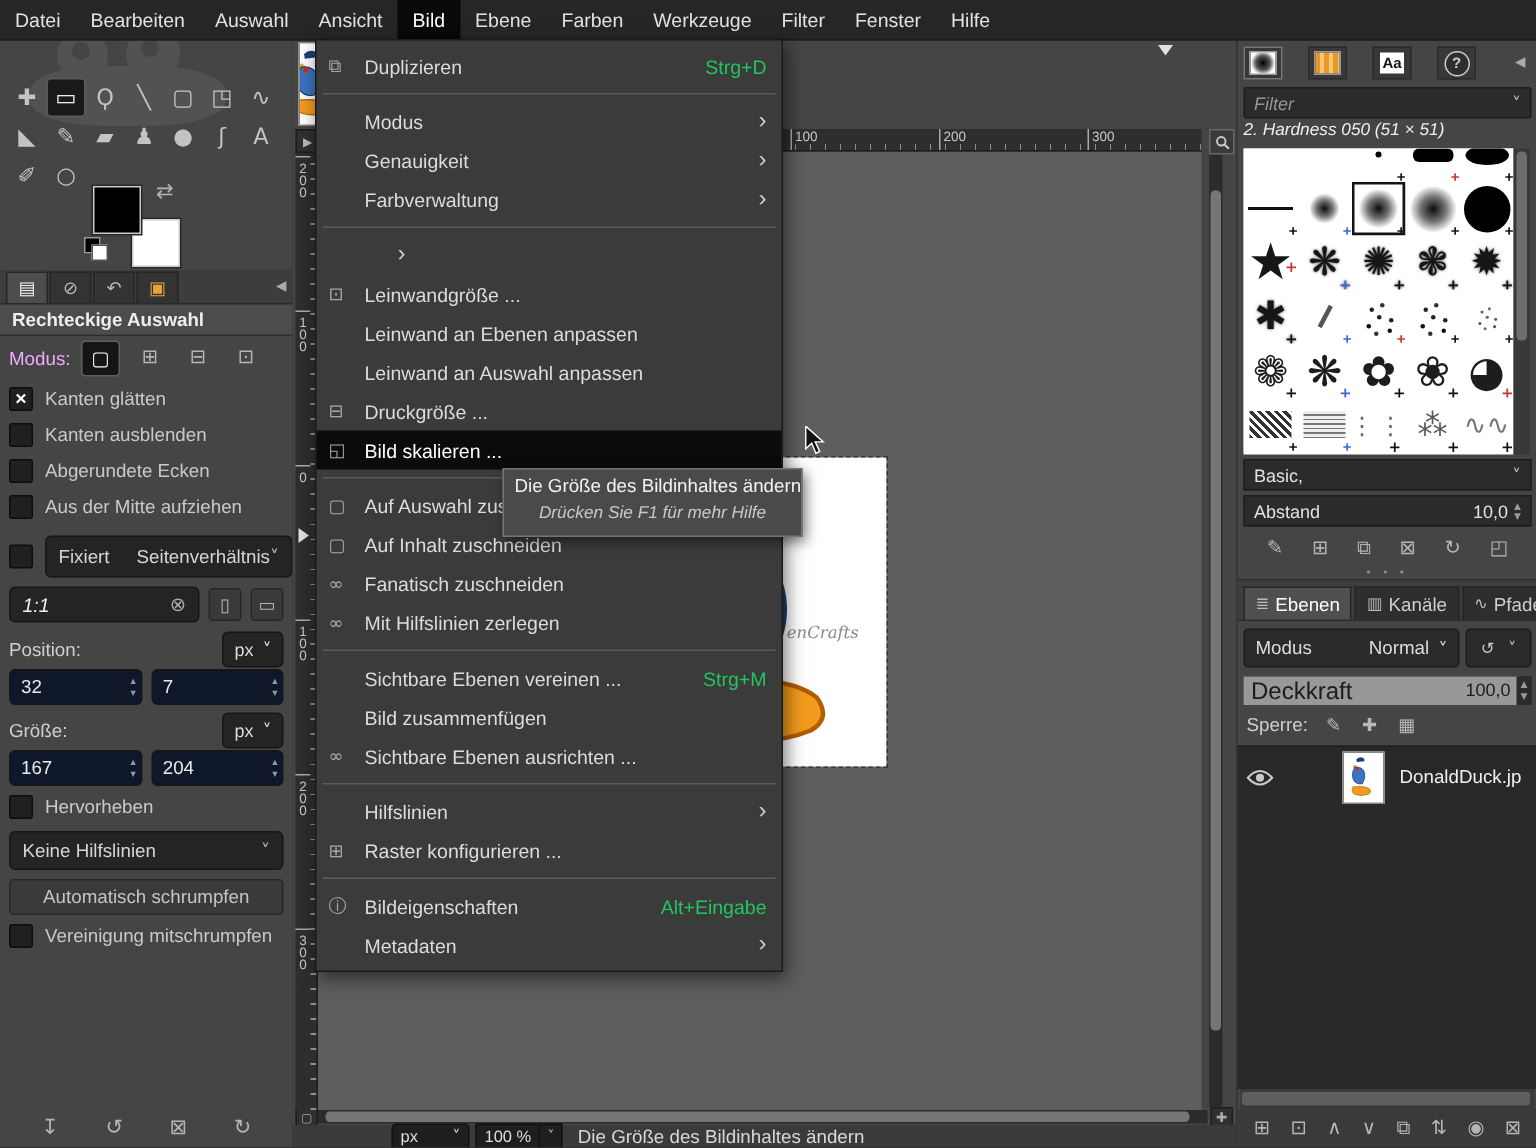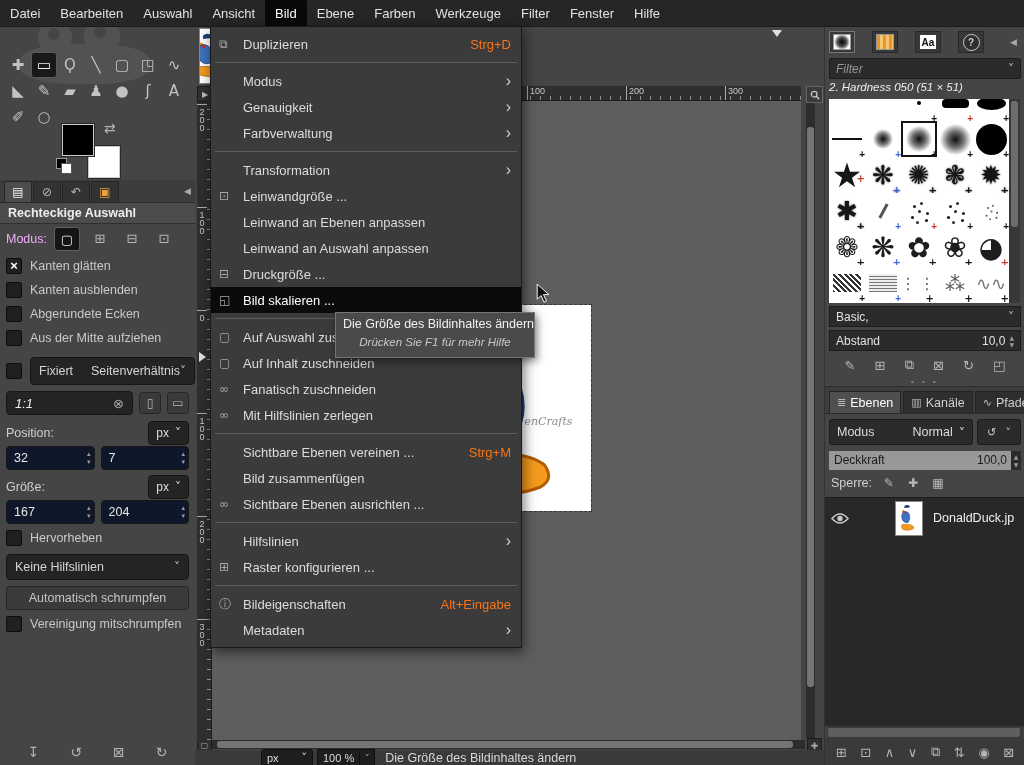--- a/index.html
+++ b/index.html
@@ -96,21 +96,21 @@
 
   .image{position:absolute;left:219px;top:205px;width:161px;height:206px;background:#fff;outline:1px dashed #3a3a3a;z-index:10;}
   .cursor{position:absolute;left:341px;top:258px;z-index:65;}
 
   
   .dropdown{position:absolute;left:210px;top:26px;width:310px;background:#3b3b3b;border:1px solid #1a1a1a;
             box-shadow:2px 4px 12px rgba(0,0,0,.55);z-index:50;padding:4px 0;}
   .menu-item{display:flex;align-items:center;height:26px;padding:0 10px 0 8px;color:#dcdcdc;font-size:13px;}
   .menu-item .mi-icon{width:24px;flex:none;color:#a8a8a8;font-size:12px;}
   .menu-item .mi-label{flex:1;white-space:nowrap;}
-  .menu-item .mi-shortcut{margin-left:14px;color:#f97316;}
+  .menu-item .mi-shortcut{margin-left:14px;color:#22c55e;}
   .menu-item .mi-caret{display:none;color:#cfcfcf;font-size:16px;line-height:16px;margin-left:8px;}
   .menu-item.has-sub .mi-caret{display:block;}
   .menu-item.active{background:#0b0b0b;color:#fff;}
   .menu-item.sep{height:11px;padding:0 4px;}
   .menu-item.sep::after{content:"";display:block;width:100%;height:1px;background:#5c5c5c;}
 
   .tooltip{position:absolute;left:335px;top:312px;width:200px;height:46px;background:#4a4a4a;border:1px solid #747474;
            box-shadow:2px 3px 8px rgba(0,0,0,.5);z-index:60;padding:4px 7px;box-sizing:border-box;}
   .tooltip .tt1{color:#f2f2f2;font-size:12.5px;white-space:nowrap;}
   .tooltip .tt2{color:#c9c9c9;font-size:11.5px;font-style:italic;text-align:center;margin-top:5px;white-space:nowrap;}
@@ -173,21 +173,21 @@
   .layer-tabs{height:24px;flex:none;display:flex;align-items:flex-end;padding:2px 4px 0 4px;background:#3d3d3d;border-bottom:1px solid #2a2a2a;}
   .ltab{display:flex;align-items:center;gap:4px;height:21px;padding:0 7px;background:#2e2e2e;border:1px solid #242424;border-bottom:none;color:#cfcfcf;font-size:12.5px;margin-right:2px;}
   .ltab.active{background:#4f4f4f;color:#fff;}
   .ltab .tg{font-size:11px;color:#bbb;}
   .mode-row{height:30px;flex:none;display:flex;align-items:center;gap:4px;padding:3px 4px 0 4px;}
   .mode-sel{flex:1;height:24px;background:#2b2b2b;border:1px solid #1c1c1c;border-radius:3px;display:flex;align-items:center;padding:0 7px;color:#dcdcdc;font-size:12.5px;}
   .mode-sel .mv{margin-left:auto;margin-right:6px;}
   .mode-extra{width:42px;height:24px;background:#2b2b2b;border:1px solid #1c1c1c;border-radius:3px;display:flex;align-items:center;justify-content:space-evenly;color:#c8c8c8;font-size:11px;}
   .opacity-row{height:19px;flex:none;margin:4px 4px 0 4px;background:#2b2b2b;position:relative;display:flex;}
   .opacity-fill{position:absolute;left:0;top:0;bottom:0;width:96%;background:#989898;}
-  .opacity-row .ol{position:relative;z-index:2;color:#1c1c1c;font-size:12px;padding:2px 0 0 5px;flex:1;}
+  .opacity-row .ol{position:relative;z-index:2;color:#1c1c1c;font-size:16px;padding:2px 0 0 5px;flex:1;}
   .opacity-row .ov{position:relative;z-index:2;color:#1c1c1c;font-size:12px;padding:2px 4px 0 0;}
   .opacity-row .arrows{position:relative;z-index:2;width:10px;background:#2b2b2b;color:#999;font-size:6px;line-height:8px;display:flex;flex-direction:column;align-items:center;justify-content:center;}
   .lock-row{height:22px;flex:none;display:flex;align-items:center;gap:12px;padding:2px 8px 0 6px;color:#cfcfcf;font-size:12.5px;}
   .lock-row .li{color:#b9b9b9;font-size:12px;}
   .layer-list{flex:1;margin-top:3px;background:#282828;border-top:1px solid #1e1e1e;overflow:hidden;}
   .layer-row{height:40px;display:flex;align-items:center;}
   .eye-cell{width:30px;display:flex;justify-content:center;}
   .layer-thumb{margin-left:40px;width:26px;height:33px;background:#fff;border:1px solid #888;overflow:hidden;}
   .layer-name{margin-left:10px;color:#f0f0f0;font-size:12.5px;}
   .llscroll{height:13px;flex:none;margin:0 2px;background:#3a3a3a;position:relative;}
@@ -717,21 +717,20 @@
       <span class="mi-caret">›</span>
     </div>
       <div class="menu-item sep">
       
       
       
       
     </div>
       <div class="menu-item has-sub">
       <span class="mi-icon ic"></span>
-      <span class="mi-label">Transformation</span>
       <span class="mi-shortcut"></span>
       <span class="mi-caret">›</span>
     </div>
       <div class="menu-item">
       <span class="mi-icon ic">⊡</span>
       <span class="mi-label">Leinwandgröße ...</span>
       <span class="mi-shortcut"></span>
 
     </div>
       <div class="menu-item">

